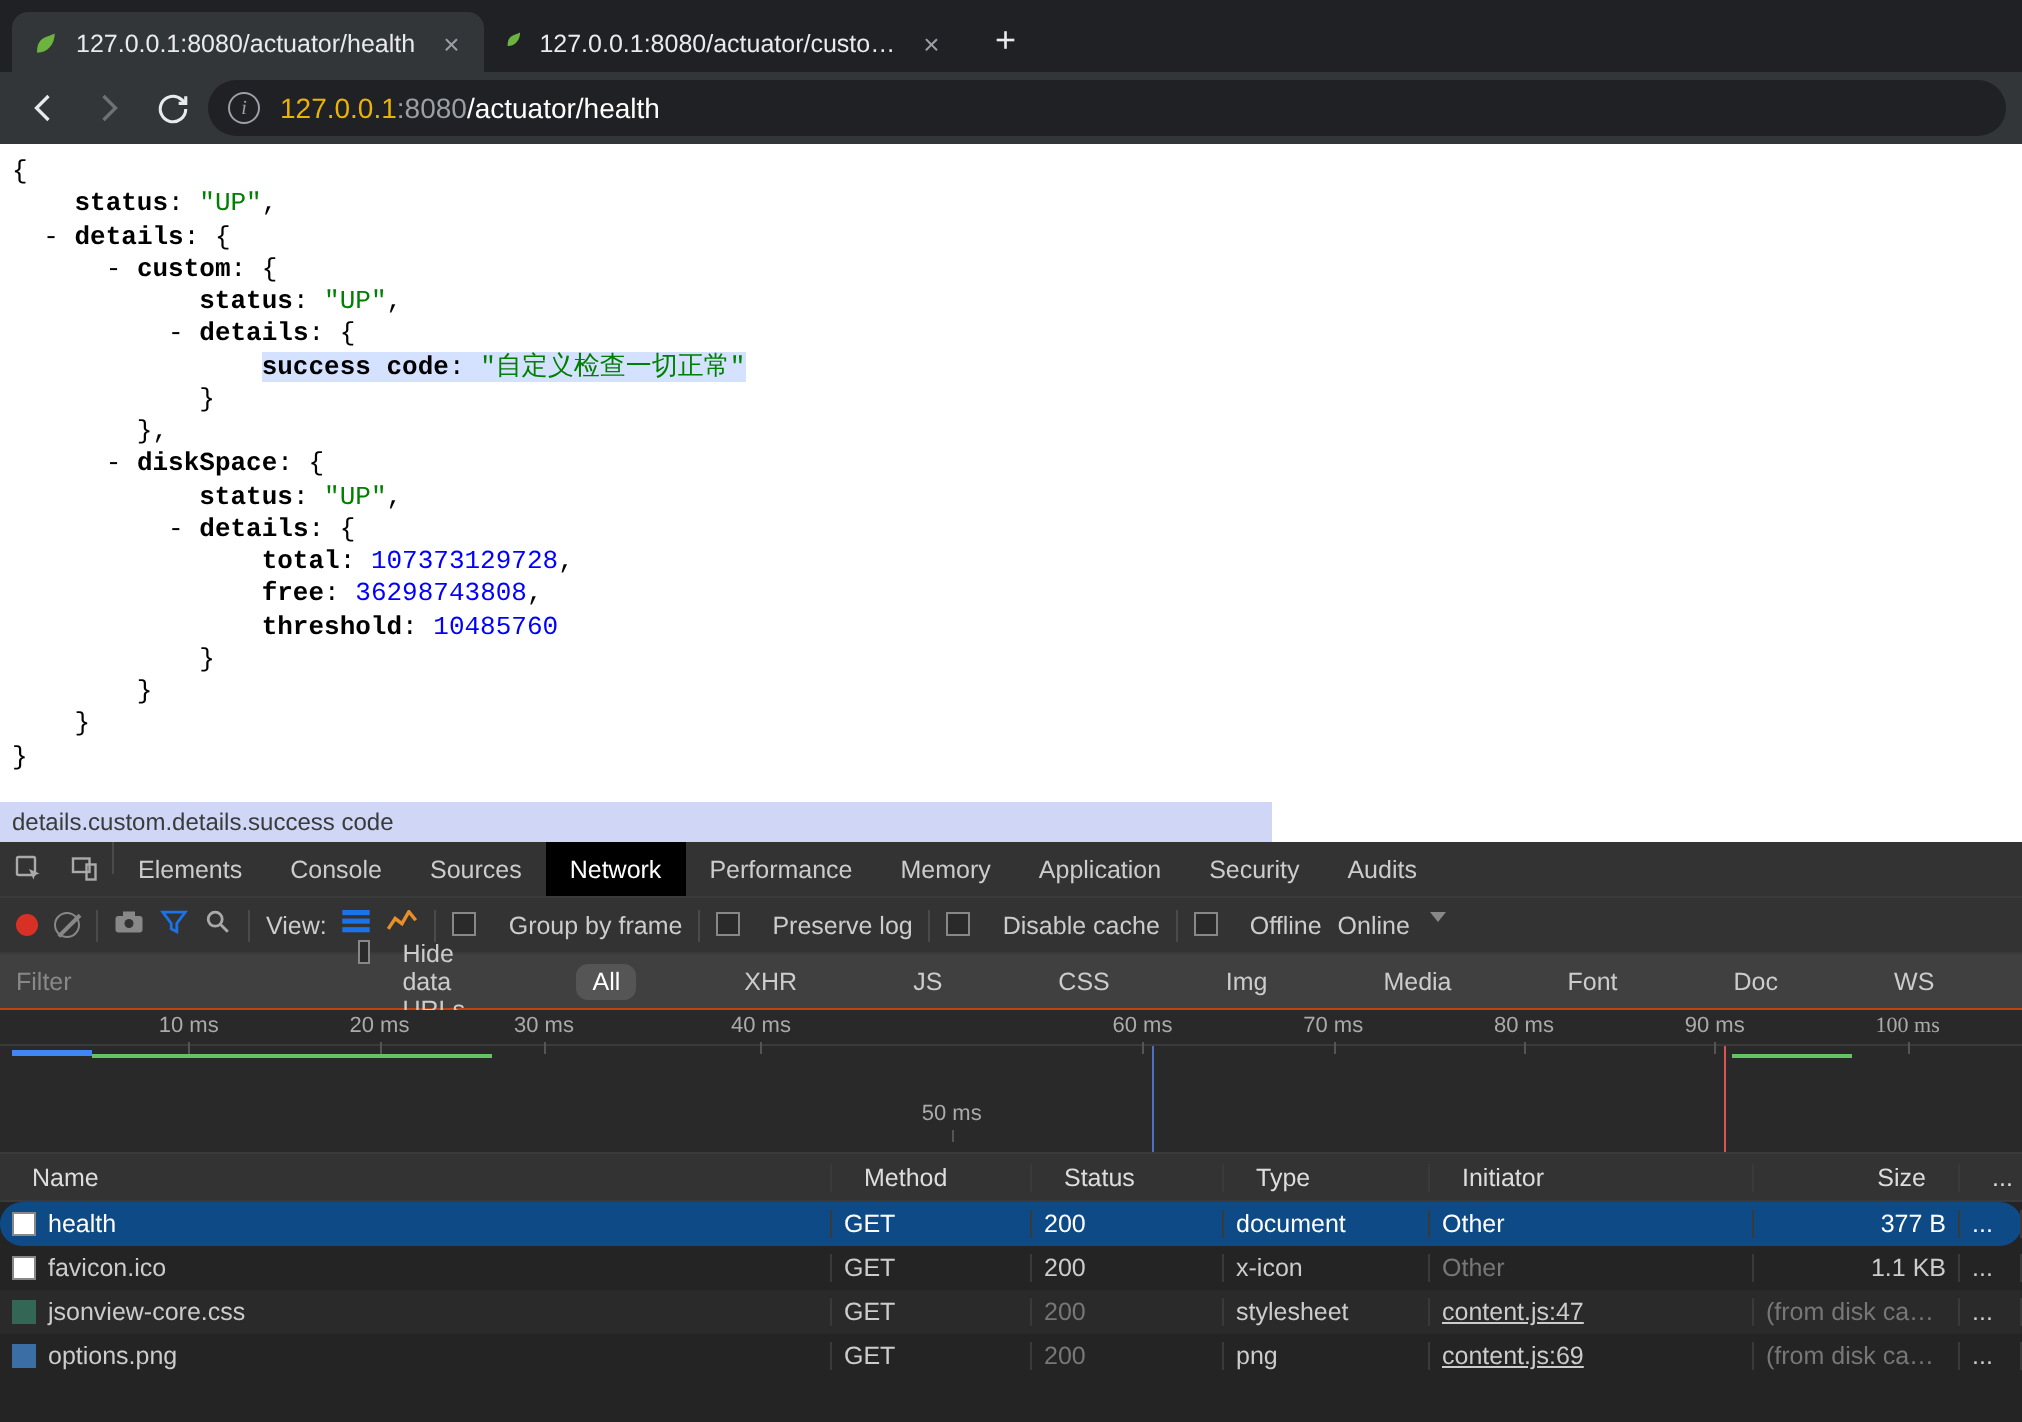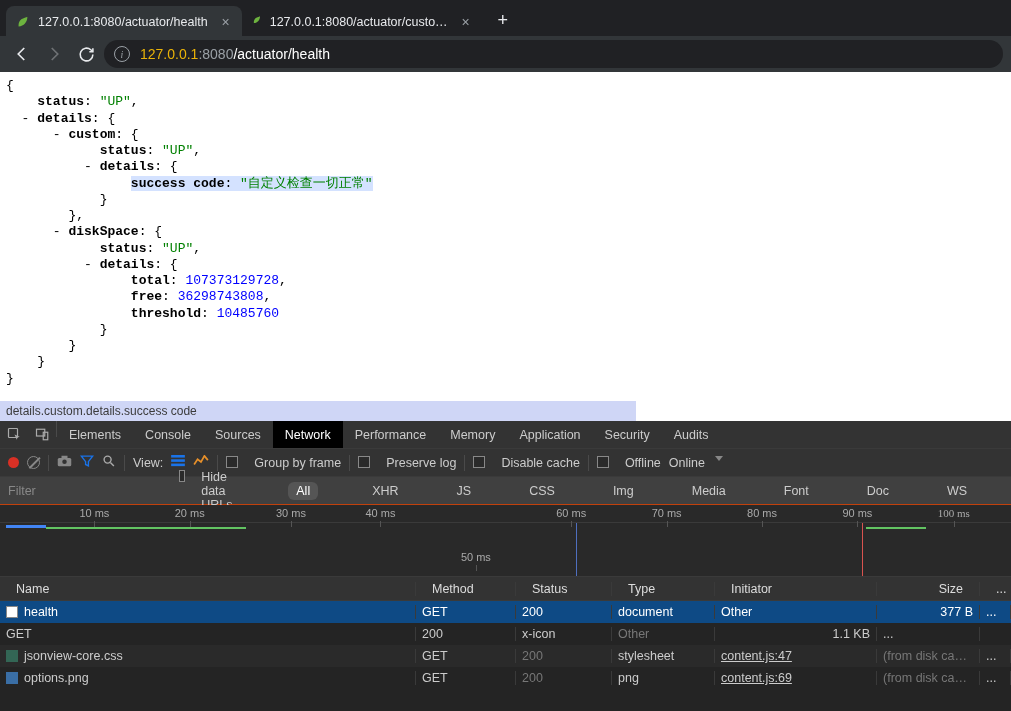--- a/index.html
+++ b/index.html
@@ -65,21 +65,21 @@
     .ov-tick::before { content: ""; position: absolute; top: 14px; left: 50%; width: 1px; height: 6px; background: #555; }
     .ov-bar { position: absolute; top: 20px; height: 3px; }
     .ov-line { position: absolute; top: 18px; bottom: 0; width: 1px; }
 
     .dt-table { flex: 1; overflow: hidden; background: #242424; }
     .dt-head, .dt-row { display: grid; grid-template-columns: 416px 100px 96px 103px 162px 103px 31px; align-items: center; }
     .dt-head { background: #333333; border-bottom: 1px solid #3a3a3a; height: 24px; }
     .dt-head > div { padding: 0 16px; color: #ddd; border-right: 1px solid #3a3a3a; font-size: 12.5px; white-space: nowrap; overflow: hidden; }
     .dt-row { height: 22px; font-size: 12.5px; }
     .dt-row > div { padding: 0 6px; white-space: nowrap; overflow: hidden; text-overflow: ellipsis; border-right: 1px solid #3a3a3a; }
-    .dt-row.sel { background: #0e4a85; color: #fff; }
+    .dt-row.sel { background: #0e4a85; color: #fff; border-radius: 11px; }
     .dt-row.alt { background: #2a2a2a; }
     .file-ic { display: inline-block; width: 12px; height: 12px; margin-right: 6px; vertical-align: -2px; }
     .file-ic.doc { background: #fff; border: 1px solid #888; }
     .file-ic.css { background: #365; }
     .file-ic.img { background: #3a6ea5; }
     .initiator-link { text-decoration: underline; color: #ccc; }
     .muted { color: #777; }
     .size-r { text-align: right; }
   </style>
 </head>
@@ -266,21 +266,21 @@
         <span class="ftype">WS</span>
         <span class="ftype">Manifest</span>
         <span class="ftype">Other</span>
       </div>
   </div>
 
   <div class="dt-overview">
     <div class="ov-ticks" id="ov-ticks">
         <div class="ov-tick" style="left: 79.3774px;">10 ms</div>
         <div class="ov-tick" style="left: 174.755px;">20 ms</div>
-        <div class="ov-tick" style="left: 276px;">30 ms</div>
+        <div class="ov-tick" style="left: 257px;">30 ms</div>
         <div class="ov-tick" style="left: 365.509px;">40 ms</div>
         <div class="ov-tick" style="left: 460.887px; margin-top: 44px;">50 ms</div>
         <div class="ov-tick" style="left: 556.264px;">60 ms</div>
         <div class="ov-tick" style="left: 651.642px;">70 ms</div>
         <div class="ov-tick" style="left: 747.019px; text-align: right;">80 ms</div>
         <div class="ov-tick" style="left: 842.396px;">90 ms</div>
         <div class="ov-tick" style="left: 937.774px; font-family: Liberation Serif, serif;">100 ms</div>
       </div>
     <div class="ov-bar" style="left:6px;width:40px;background:#4285f4"></div>
     <div class="ov-bar" style="left:46px;width:200px;background:#62c462;top:22px;height:2px"></div>
@@ -303,20 +303,21 @@
         <div class="dt-row sel">
           <div><span class="file-ic doc"></span>health</div>
           <div>GET</div>
           <div>200</div>
           <div>document</div>
           <div>Other</div>
           <div class="size-r">377 B</div>
           <div>...</div>
         </div>
         <div class="dt-row">
+          <div><span class="file-ic doc"></span>favicon.ico</div>
           <div>GET</div>
           <div>200</div>
           <div>x-icon</div>
           <div class="muted">Other</div>
           <div class="size-r">1.1 KB</div>
           <div>...</div>
         </div>
         <div class="dt-row alt">
           <div><span class="file-ic css"></span>jsonview-core.css</div>
           <div>GET</div>

